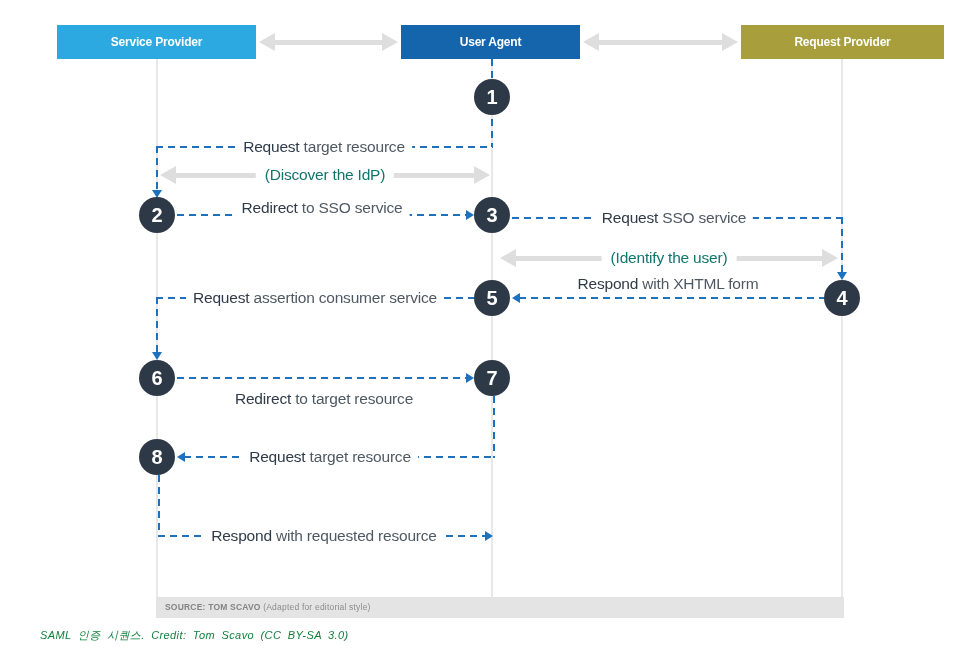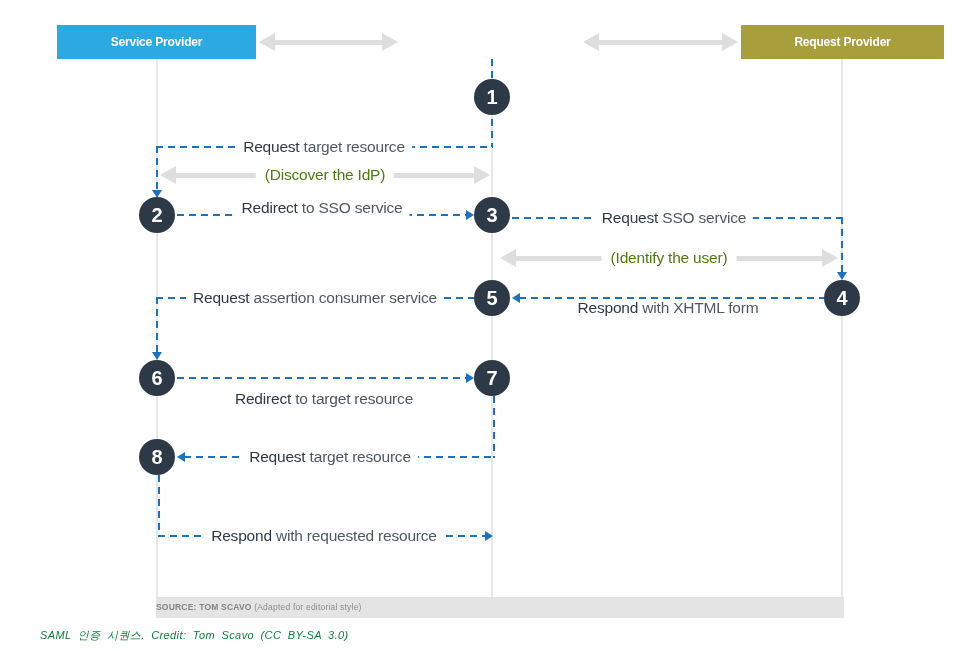--- a/index.html
+++ b/index.html
@@ -84,34 +84,35 @@
   .garrow .bar { flex: 1; height: 5px; background: #dedede; }
   .garrow .tri-l { width: 0; height: 0; border-top: 9px solid transparent; border-bottom: 9px solid transparent; border-right: 16px solid #dedede; }
   .garrow .tri-r { width: 0; height: 0; border-top: 9px solid transparent; border-bottom: 9px solid transparent; border-left: 16px solid #dedede; }
   .alabel {
     position: absolute;
     transform: translate(-50%, -50%);
     background: #ffffff;
     padding: 0 9px;
     white-space: nowrap;
     font-size: 15.5px;
-    color: #4d7c0f;
+    color: #0f766e;
     letter-spacing: -0.2px;
   }
   
   .source-bar {
     position: absolute;
     left: 156px;
     top: 597px;
     width: 688px;
     height: 21px;
     background: #e4e4e4;
     font-size: 8.5px;
     color: #8c8c8c;
     line-height: 21px;
+    padding-left: 9px;
     letter-spacing: 0.2px;
     white-space: nowrap;
   }
   .source-bar b { font-weight: bold; color: #848484; }
   
   .caption {
     position: absolute;
     left: 40px;
     top: 628px;
     font-size: 11px;
@@ -121,20 +122,21 @@
     word-spacing: 3px;
     white-space: nowrap;
   }
 </style>
 </head>
 <body>
 
 <div class="stage">
 
   <div class="actor" style="left: 57px; width: 199px; background: rgb(43, 169, 224);">Service Provider</div>
+  <div class="actor" style="left: 401px; width: 179px; background: rgb(21, 101, 173);">User Agent</div>
   <div class="actor" style="left: 741px; width: 203px; background: rgb(168, 159, 60);">Request Provider</div>
 
   <div class="garrow" style="left:259px;top:33px;width:139px;">
     <span class="tri-l"></span>
     <span class="bar"></span>
     <span class="tri-r"></span>
   </div>
   <div class="garrow" style="left:583px;top:33px;width:155px;">
     <span class="tri-l"></span>
     <span class="bar"></span>
@@ -185,21 +187,21 @@
   <div class="hdash" style="left:184px;top:456px;width:311px;"></div>
   <div class="arr arr-left" style="left:177px;top:452px;"></div>
 
   <div class="vdash" style="left:158px;top:475px;height:62px;"></div>
   <div class="hdash" style="left:158px;top:535px;width:329px;"></div>
   <div class="arr arr-right" style="left:485px;top:531px;"></div>
 
   <div class="mlabel" style="left:324px;top:147px;"><b>Request</b><span> target resource</span></div>
   <div class="mlabel" style="left:322px;top:208px;"><b>Redirect</b><span> to SSO service</span></div>
   <div class="mlabel" style="left:674px;top:218px;"><b>Request</b><span> SSO service</span></div>
-  <div class="mlabel" style="left:668px;top:308px;text-align:center;"><b>Respond</b><span> with XHTML form</span></div>
+  <div class="mlabel" style="left:668px;top:284px;text-align:center;"><b>Respond</b><span> with XHTML form</span></div>
   <div class="mlabel" style="left:315px;top:298px;"><b>Request</b><span> assertion consumer service</span></div>
   <div class="mlabel" style="left:324px;top:399px;"><b>Redirect</b><span> to target resource</span></div>
   <div class="mlabel" style="left:330px;top:457px;"><b>Request</b><span> target resource</span></div>
   <div class="mlabel" style="left:324px;top:536px;"><b>Respond</b><span> with requested resource</span></div>
 
   <div class="step" style="left:474px;top:79px;">1</div>
   <div class="step" style="left:139px;top:197px;">2</div>
   <div class="step" style="left:474px;top:197px;">3</div>
   <div class="step" style="left:824px;top:280px;">4</div>
   <div class="step" style="left:474px;top:280px;">5</div>

